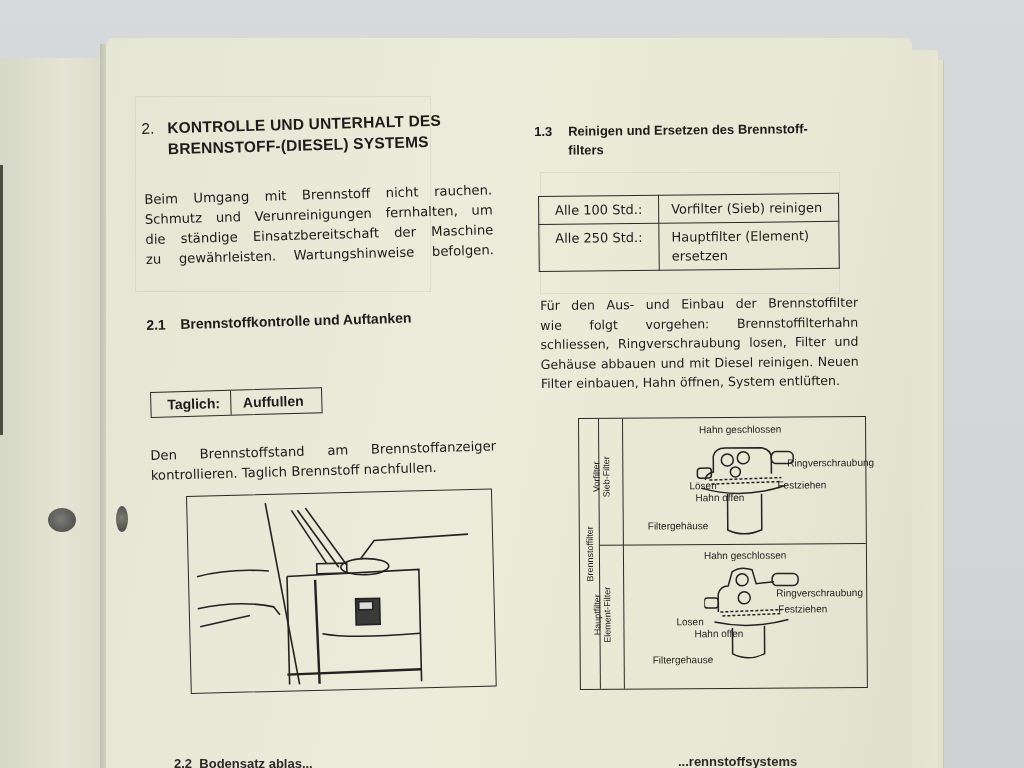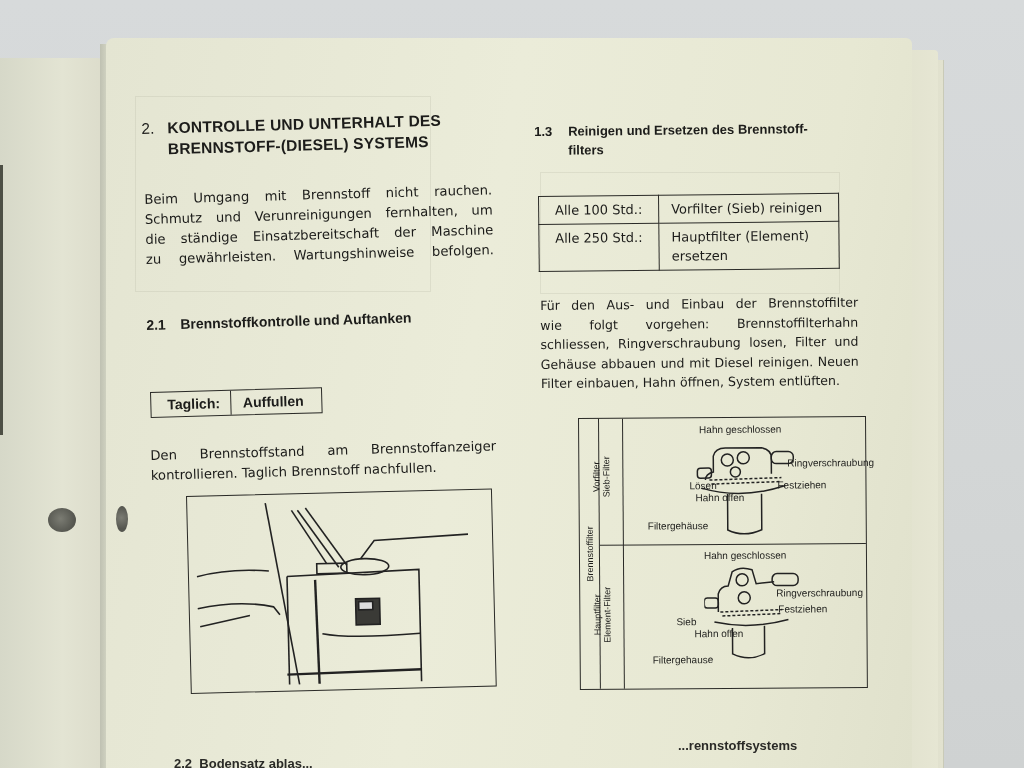--- a/index.html
+++ b/index.html
@@ -269,18 +269,18 @@
         <circle cx="40" cy="34" r="6"></circle>
       <rect x="0" y="34" width="14" height="10" rx="3"></rect>
       <path d="M10 58 Q46 66 84 56"></path>
       <path d="M16 48 L78 46 M18 52 L76 50" stroke-dasharray="3 2"></path>
       <path d="M28 64 L28 90 Q44 98 60 90 L60 62"></path>
     </g>
   </svg>
   <div class="flabel" style="left:124px;top:132px;">Hahn geschlossen</div>
   <div class="flabel" style="left:196px;top:170px;">Ringverschraubung</div>
   <div class="flabel" style="left:198px;top:186px;">Festziehen</div>
-  <div class="flabel" style="left:96px;top:198px;">Sieb</div>
+  <div class="flabel" style="left:96px;top:198px;">Losen</div>
   <div class="flabel" style="left:114px;top:210px;">Hahn offen</div>
   <div class="flabel" style="left:72px;top:236px;">Filtergehause</div>
 </div>
 
-<div class="footer-text" style="left:678px;top:738px;">...rennstoffsystems</div>
+<div class="footer-text" style="left:678px;top:754px;">...rennstoffsystems</div>
 
 </body></html>

